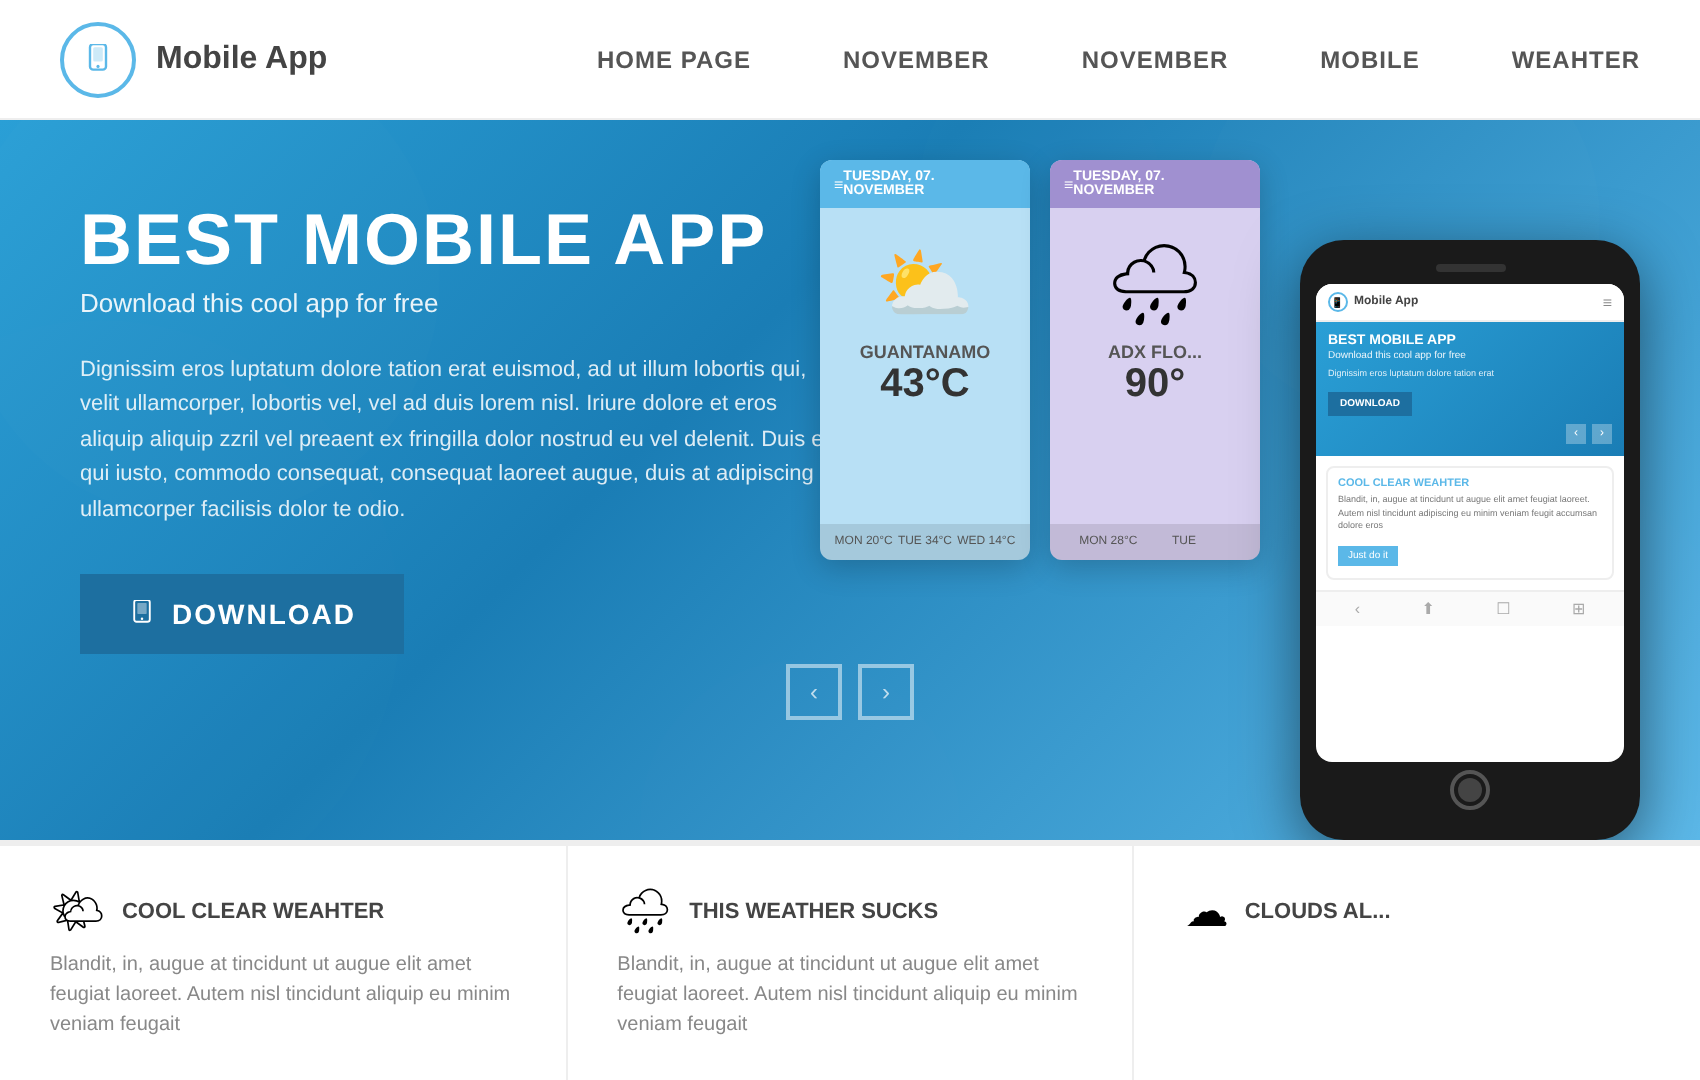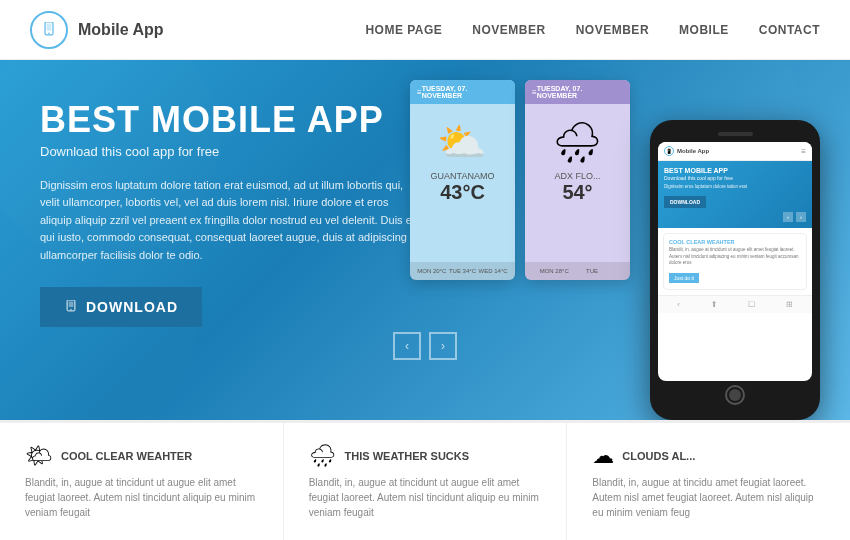--- a/index.html
+++ b/index.html
@@ -11,21 +11,21 @@
       padding: 0 30px; height: 60px; background: #fff;
       border-bottom: 1px solid #eee; position: relative; z-index: 10;
     }
     .logo-area { display: flex; align-items: center; gap: 10px; }
     .logo-icon {
       width: 38px; height: 38px; border-radius: 50%;
       border: 2px solid #5bb8e8; display: flex; align-items: center; justify-content: center;
     }
     .logo-icon svg { width: 16px; height: 16px; }
     .logo-text { font-size: 16px; font-weight: bold; color: #444; }
-    .nav-links { display: flex; gap: 30px; }
+    .nav-links { display: flex; gap: 46px; }
     .nav-link {
       font-size: 12px; font-weight: bold; color: #555; text-decoration: none;
       letter-spacing: 0.5px; cursor: pointer;
     }
 
     
     .hero {
       position: relative; height: 360px; overflow: hidden;
       background: linear-gradient(135deg, #2a9fd6 0%, #1a7db5 40%, #5bb8e8 100%);
     }
@@ -61,21 +61,21 @@
     .mockup-card.blue { background: #b8e0f5; }
     .mockup-card.lavender { background: #d8d0f0; }
     .mockup-header {
       padding: 5px 7px; font-size: 7px; font-weight: bold;
       display: flex; justify-content: space-between; align-items: center;
     }
     .mockup-card.blue .mockup-header { background: #5bb8e8; color: #fff; }
     .mockup-card.lavender .mockup-header { background: #a090d0; color: #fff; }
     .mockup-body { flex: 1; display: flex; flex-direction: column; align-items: center; padding: 10px 5px; }
     .weather-icon-big { font-size: 40px; margin-top: 5px; }
-    .city-name { font-size: 9px; font-weight: normal; color: #555; margin-top: 5px; }
+    .city-name { font-size: 9px; font-weight: bold; color: #555; margin-top: 5px; }
     .temp { font-size: 20px; font-weight: bold; color: #333; }
     .mockup-footer {
       display: flex; justify-content: space-around; padding: 6px;
       background: rgba(0,0,0,0.1);
     }
     .weather-day { font-size: 6px; text-align: center; color: #555; }
 
     
     .smartphone {
       position: absolute; right: 30px; top: 60px;
@@ -172,21 +172,21 @@
         <circle cx="8" cy="14" r="1" fill="#5bb8e8"></circle>
       </svg>
     </div>
     <span class="logo-text">Mobile App</span>
   </div>
   <div class="nav-links">
     <a class="nav-link">HOME PAGE</a>
     <a class="nav-link">NOVEMBER</a>
     <a class="nav-link">NOVEMBER</a>
     <a class="nav-link">MOBILE</a>
-    <a class="nav-link">CONTACT</a>
+    <a class="nav-link">WEAHTER</a>
   </div>
 </nav>
 
 <section class="hero">
   <svg class="hero-bg-circles" viewBox="0 0 850 360" preserveAspectRatio="none">
     <circle cx="100" cy="80" r="120" fill="rgba(255,255,255,0.08)"></circle>
     <circle cx="50" cy="250" r="150" fill="rgba(255,255,255,0.06)"></circle>
     <circle cx="700" cy="50" r="100" fill="rgba(255,255,255,0.07)"></circle>
     <circle cx="750" cy="300" r="130" fill="rgba(255,255,255,0.05)"></circle>
     <circle cx="400" cy="350" r="80" fill="rgba(255,255,255,0.06)"></circle>
@@ -227,21 +227,21 @@
     </div>
 
     <div class="mockup-card lavender">
       <div class="mockup-header">
         <span style="font-size:8px;">≡</span>
         <span>TUESDAY, 07. NOVEMBER</span>
       </div>
       <div class="mockup-body">
         <div class="weather-icon-big">🌧</div>
         <div class="city-name">ADX FLO...</div>
-        <div class="temp">54°</div>
+        <div class="temp">90°</div>
       </div>
       <div class="mockup-footer">
         <div class="weather-day">MON 28°C</div>
         <div class="weather-day">TUE</div>
         <div class="weather-day"></div>
       </div>
     </div>
   </div>
 
   <div class="hero-arrows">
@@ -302,15 +302,14 @@
       <span class="feature-icon">🌧</span>
       <span class="feature-title">THIS WEATHER SUCKS</span>
     </div>
     <p class="feature-text">Blandit, in, augue at tincidunt ut augue elit amet feugiat laoreet. Autem nisl tincidunt aliquip eu minim veniam feugait</p>
   </div>
   <div class="feature-item">
     <div class="feature-header">
       <span class="feature-icon">☁</span>
       <span class="feature-title">CLOUDS AL...</span>
     </div>
-    <p class="feature-text">Blandit, in, augue at tincidu amet feugiat laoreet. Autem nisl amet feugiat laoreet. Autem nisl aliquip eu minim veniam feug</p>
   </div>
 </section>
 
 </body></html>

